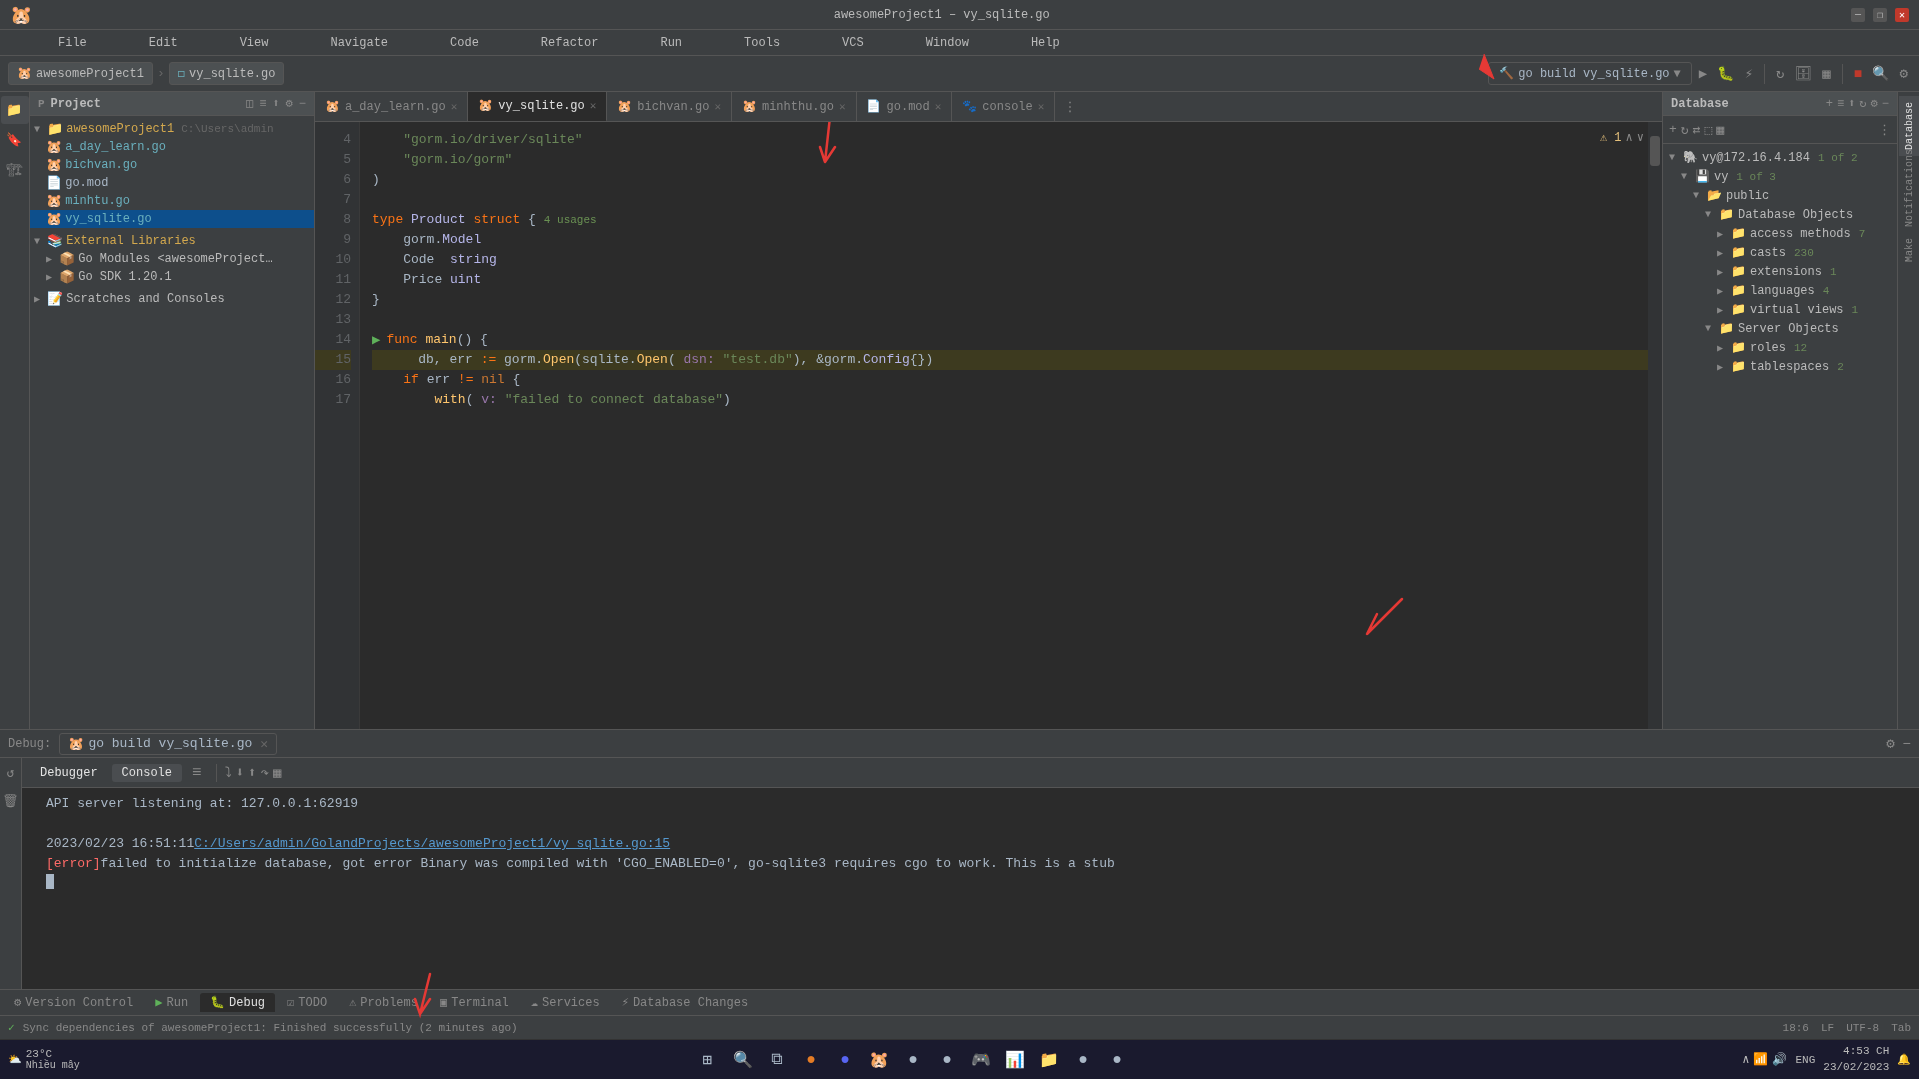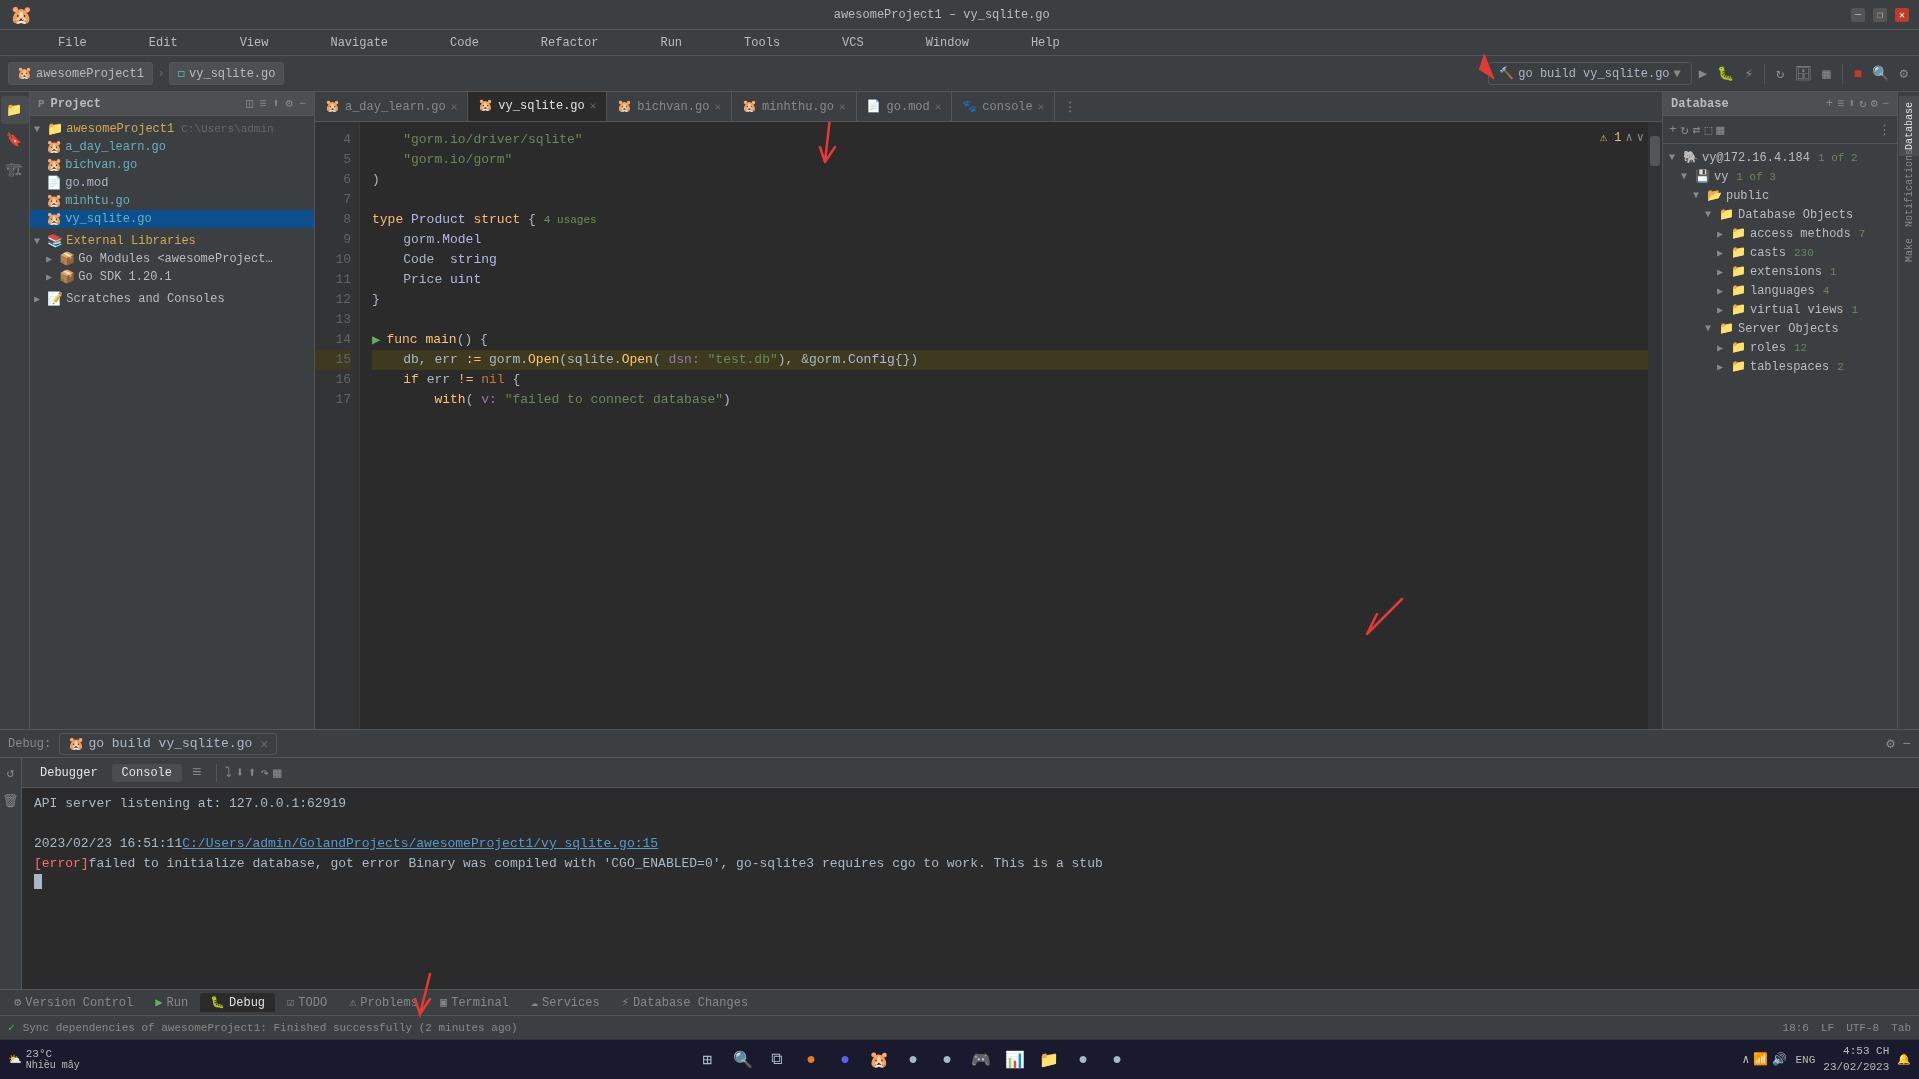--- a/index.html
+++ b/index.html
@@ -202,21 +202,21 @@
       flex-shrink: 0;
     }
     .code-content {
       flex: 1;
       padding: 8px 12px;
       overflow: auto;
       line-height: 20px;
       font-size: 13px;
     }
     .code-line { white-space: pre; display: flex; align-items: center; min-height: 20px; }
-    .kw { color: #fdba74; }
+    .kw { color: #f97316; }
     .type-color { color: #b5b5e8; }
     .str { color: #6a8759; }
     .func-color { color: #ffc66d; }
     .var { color: #a9b7c6; }
     .usages { color: #6a9153; font-size: 11px; margin-left: 8px; }
     .run-arrow { color: #5fb15a; margin-right: 6px; font-size: 14px; }
     .dsn-kw { color: #9876aa; }
     .nil-kw { color: #cc7832; }
     .amp { color: #a9b7c6; }
     .warning-bar {
@@ -327,20 +327,21 @@
       border-bottom: 1px solid #555;
       gap: 4px;
       height: 30px;
     }
     .console-output {
       flex: 1;
       padding: 6px 12px;
       overflow-y: auto;
       font-size: 13px;
       line-height: 20px;
+      margin-left: 12px;
     }
     .console-line { display: flex; align-items: flex-start; }
     .warn-text { color: #a9b7c6; }
     .error-tag { color: #ff6b68; }
     .error-text { color: #a9b7c6; }
     .link-text { color: #5598ce; text-decoration: underline; cursor: pointer; }
     .cursor-line { display: flex; align-items: center; }
     .cursor-block { width: 8px; height: 15px; background: #a9b7c6; display: inline-block; }
     .bottom-tabs {
       display: flex;
@@ -391,21 +392,21 @@
     .taskbar-left { display: flex; align-items: center; gap: 6px; flex: 0 0 auto; }
     .taskbar-center { flex: 1; display: flex; align-items: center; justify-content: center; gap: 6px; }
     .taskbar-right { display: flex; align-items: center; gap: 8px; font-size: 11px; color: #bbb; }
     .taskbar-btn { width: 32px; height: 32px; display: flex; align-items: center; justify-content: center; border-radius: 4px; cursor: pointer; font-size: 16px; }
     .taskbar-icon { width: 28px; height: 28px; display: flex; align-items: center; justify-content: center; border-radius: 4px; cursor: pointer; font-size: 16px; }
     .weather { display: flex; align-items: center; gap: 4px; font-size: 11px; color: #bbb; }
     .clock { text-align: right; font-size: 11px; color: #bbb; line-height: 1.4; }
     .sys-icons { display: flex; align-items: center; gap: 4px; }
     .sys-icon { color: #bbb; font-size: 12px; cursor: pointer; }
 
-    .highlight-yellow { background: #3d3a1f; }
+    .highlight-yellow { background: #3d3a1f; padding-left: 15px; }
 
     
     .debug-left-icons {
       width: 22px;
       background: #3c3f41;
       display: flex;
       flex-direction: column;
       align-items: center;
       gap: 6px;
       padding: 4px 0;

